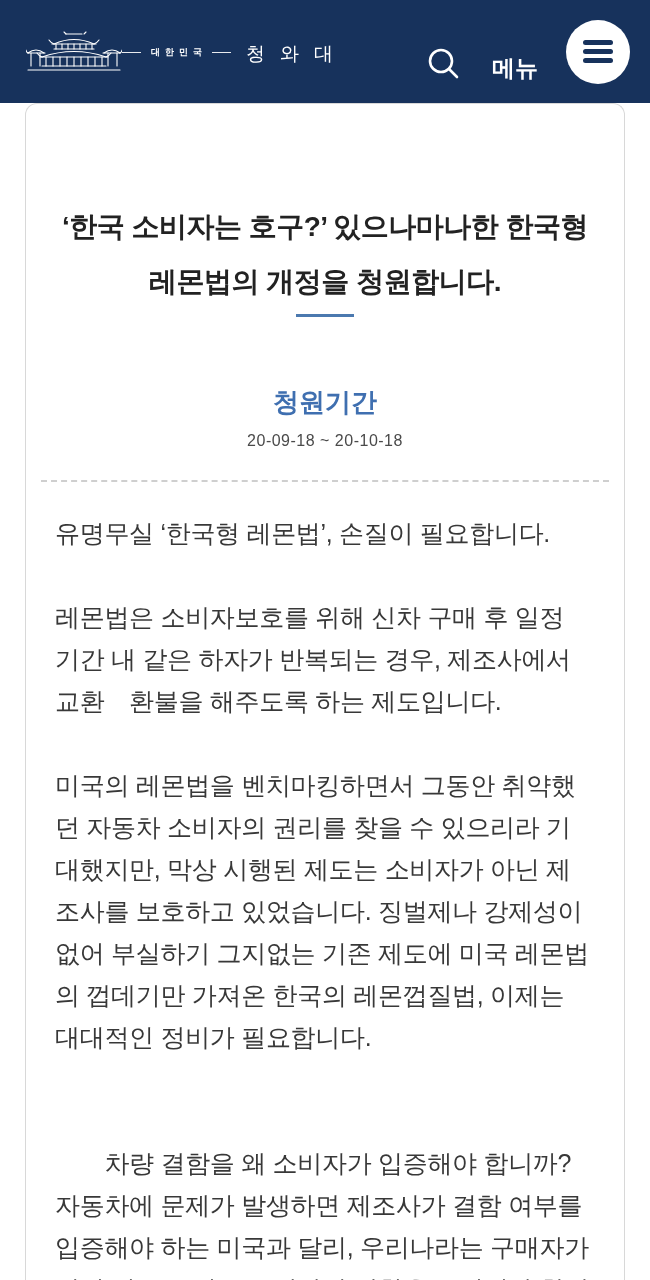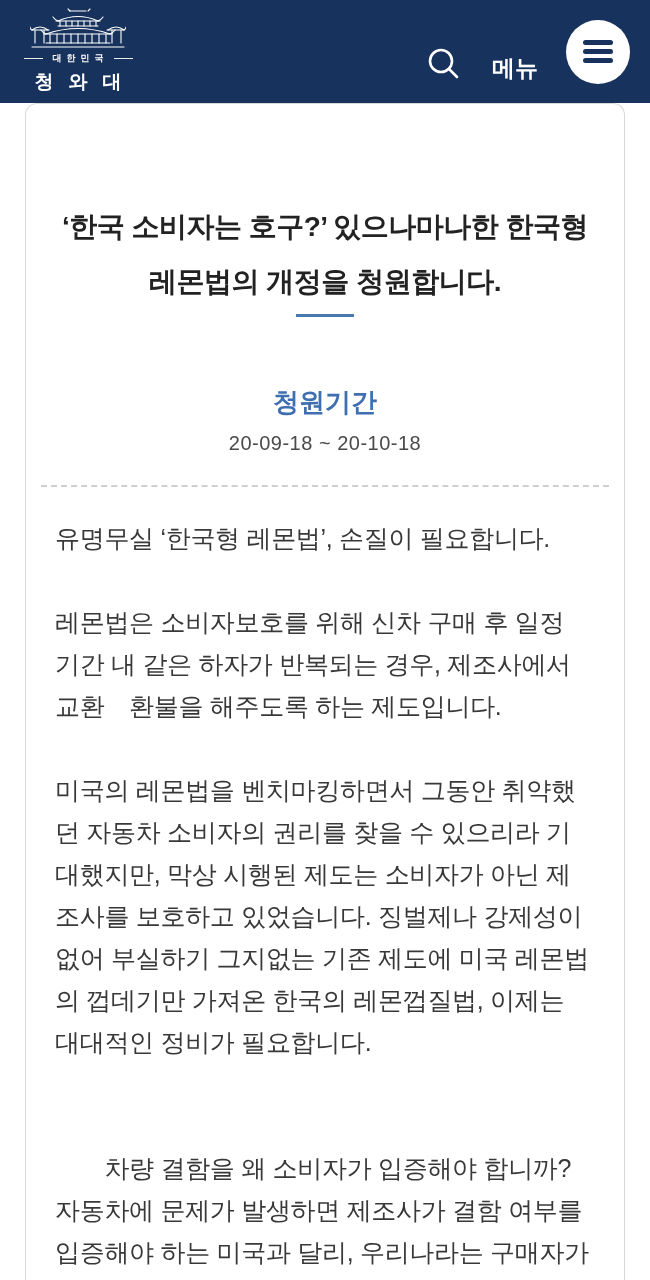--- a/index.html
+++ b/index.html
@@ -15,28 +15,28 @@
   *{margin:0;padding:0;box-sizing:border-box;}
   html,body{width:650px;height:1280px;overflow:hidden;background:#ffffff;
     font-family:"Liberation Sans","DejaVu Sans",sans-serif;}
 
   
   .topbar{
     height:103px;background:var(--navy);
     display:flex;align-items:center;justify-content:space-between;
     padding:0 20px 0 26px;
   }
-  .logo{display:flex;flex-direction:column;align-items:center;width:104px;
+  .logo{display:flex;flex-direction:row;align-items:center;width:104px;
     cursor:pointer;color:#fff;}
   .logo svg{display:block;}
   .logo-country{display:flex;align-items:center;gap:5px;margin-top:2px;}
   .logo-country .rule{width:19px;height:1px;background:#ffffff;opacity:.9;}
   .logo-country-text{font-size:9px;letter-spacing:5px;padding-left:5px;
     color:#ffffff;font-weight:700;white-space:nowrap;}
-  .logo-name{font-size:19px;font-weight:700;letter-spacing:15px;
+  .logo-name{font-size:19px;font-weight:400;letter-spacing:15px;
     padding-left:15px;margin-top:4px;color:#ffffff;white-space:nowrap;}
 
   .header-right{display:flex;align-items:flex-end;gap:28px;}
   .search-btn{background:none;border:none;cursor:pointer;display:block;line-height:0;}
   .menu-label{color:#ffffff;font-size:23px;font-weight:700;cursor:pointer;}
   .menu-btn{width:64px;height:64px;border-radius:50%;background:#ffffff;border:none;
     display:flex;flex-direction:column;align-items:center;justify-content:center;
     gap:4px;cursor:pointer;}
   .menu-btn .bar{width:30px;height:5px;border-radius:3px;background:var(--navy);}
 
@@ -51,21 +51,21 @@
   }
   .title{
     font-size:28px;line-height:55px;font-weight:700;color:var(--title);
     text-align:center;white-space:pre-wrap;letter-spacing:-0.5px;
   }
   .title-divider{width:58px;height:3px;background:var(--divider-blue);
     margin:5px auto 0;}
   .period-label{margin-top:68px;text-align:center;color:var(--accent);
     font-size:26px;font-weight:600;}
   .period-value{margin-top:12px;text-align:center;color:var(--date);
-    font-size:20px;letter-spacing:0.5px;}
+    font-size:16px;letter-spacing:0.5px;}
   .dashed{border:none;border-top:2px dashed #cfcfcf;margin:30px -14px 0;}
   .body-text{
     margin-top:30px;font-size:25px;line-height:42px;color:var(--body);
     white-space:pre-wrap;letter-spacing:-0.3px;word-break:break-all;
   }
 </style>
 </head>
 <body>
 
 <header class="topbar">

